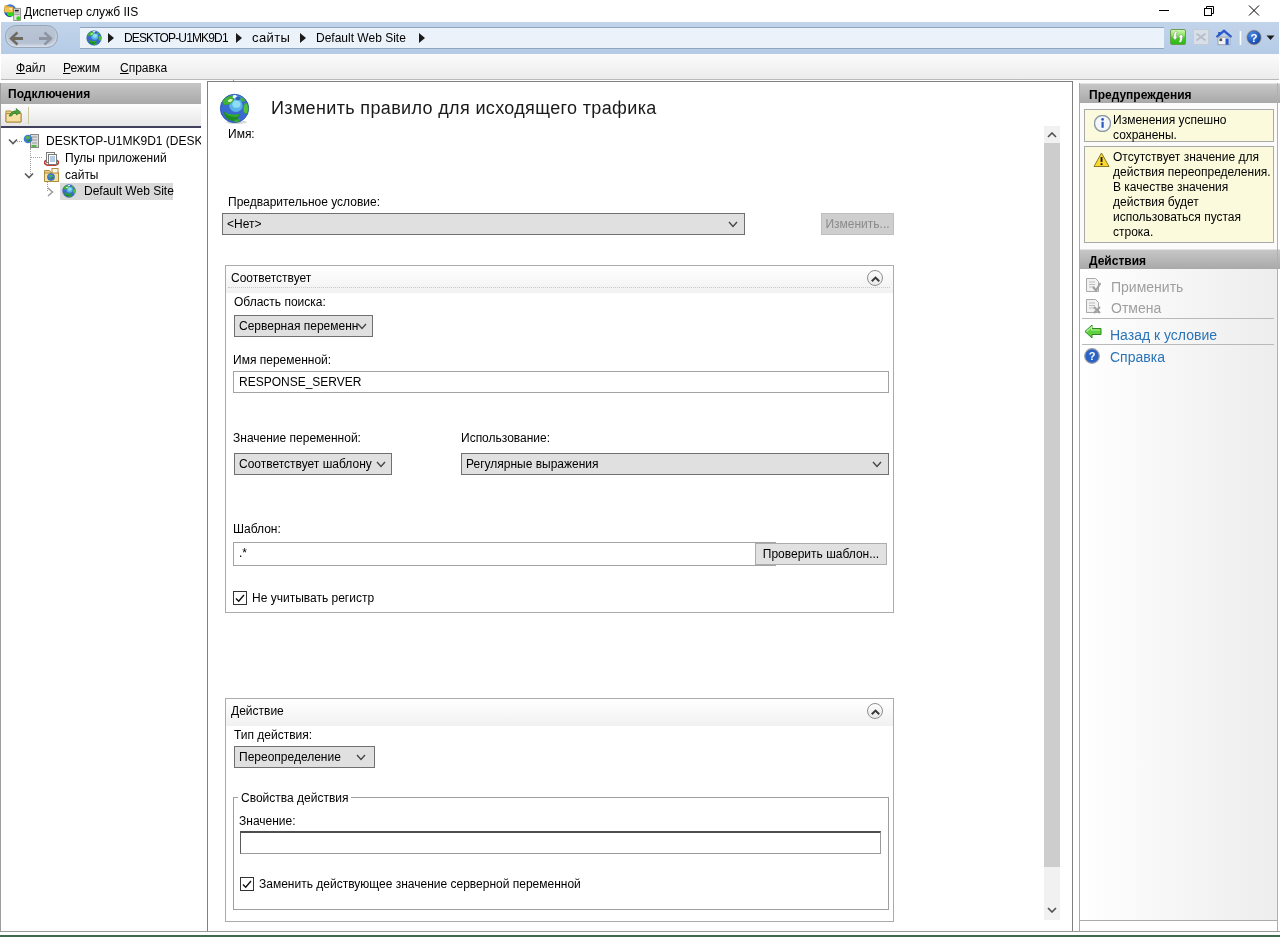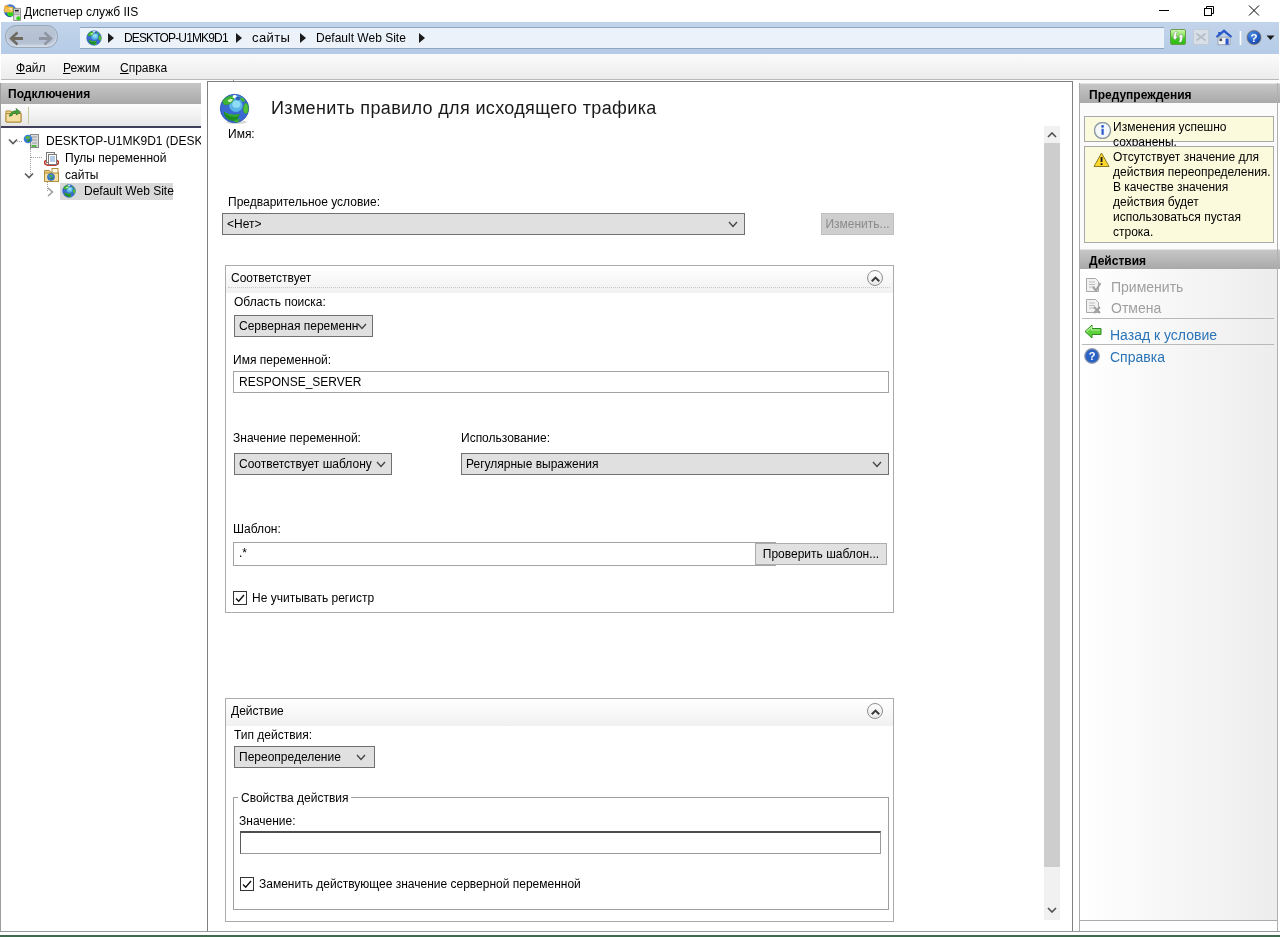--- a/index.html
+++ b/index.html
@@ -188,21 +188,21 @@
  </div>
  <div class="abs trow" style="top:70px">
   <svg class="abs" style="left:44px;top:1px" width="15" height="15" viewBox="0 0 15 15">
    <ellipse cx="7.5" cy="11.5" rx="7" ry="3.2" fill="none" stroke="#c23b2e" stroke-width="1.6"></ellipse>
    <rect x="2.5" y="1.5" width="8" height="10" fill="#fff" stroke="#7b7b7b"></rect>
    <rect x="4.5" y="3.5" width="8" height="10" fill="#fff" stroke="#7b7b7b"></rect>
    <line x1="6" y1="6" x2="11" y2="6" stroke="#6a9bd0"></line>
         <line x1="6" y1="8" x2="11" y2="8" stroke="#6a9bd0"></line>
         <line x1="6" y1="10" x2="11" y2="10" stroke="#6a9bd0"></line>
   </svg>
-  <div class="abs" style="left:65px;top:1px">Пулы переменной</div>
+  <div class="abs" style="left:65px;top:1px">Пулы приложений</div>
  </div>
  <div class="abs trow" style="top:87px">
   <svg class="abs" style="left:24px;top:4px" width="10" height="9" viewBox="0 0 10 9">
         <path d="M1 2.5 L5 6.5 L9 2.5" fill="none" stroke="#5a5a5a" stroke-width="1.6"></path>
       </svg>
   <svg class="abs" style="left:44px;top:1px" width="15" height="14" viewBox="0 0 15 14">
    <path d="M0.5 2.5 h5 l1.5 2 h7.5 v9 H0.5 Z" fill="#efd287" stroke="#b08d3c"></path>
    <rect x="8" y="0.5" width="6" height="5" fill="#fffbe8" stroke="#b08d3c"></rect>
    <path d="M0.5 5 h14 v8.5 H0.5 Z" fill="#f5dfa2" stroke="#b08d3c"></path>
    <circle cx="7" cy="9" r="3.6" fill="#3a7edb" stroke="#2456a8" stroke-width="0.5"></circle>
@@ -312,21 +312,21 @@
   <div class="abs" style="left:0;top:17px;width:16px;height:724px;background:#cdcdcd"></div>
   <svg class="abs" style="left:3px;top:781px" width="10" height="6" viewBox="0 0 10 6">
         <path d="M1 1 L5 5 L9 1" fill="none" stroke="#505050" stroke-width="1.6"></path>
       </svg>
  </div>
 </div>
 
 <div class="abs" id="rpanel">
  <div class="abs" style="left:0;top:0;width:197px;height:170px;background:#fbfbfb"></div>
  <div class="abs rhead" style="top:3px">Предупреждения</div>
- <div class="abs alert" style="top:36px;height:26px">
+ <div class="abs alert" style="top:29px;height:33px">
   <svg class="abs" style="left:9px;top:5px" width="17" height="17" viewBox="0 0 17 17">
    <circle cx="8.5" cy="8.5" r="8" fill="#f4f8fb" stroke="#8d9aa5" stroke-width="1.4"></circle>
    <rect x="7.5" y="6.8" width="2.2" height="6" fill="#2a57c8"></rect>
    <circle cx="8.6" cy="4.4" r="1.4" fill="#2a57c8"></circle>
   </svg>
   <div class="abs alerttxt">Изменения успешно<br>сохранены.</div>
  </div>
  <div class="abs alert" style="top:66px;height:97px">
   <svg class="abs" style="left:8px;top:5px" width="17" height="16" viewBox="0 0 17 16">
    <path d="M8.5 1 L16 14.5 H1 Z" fill="#ffd82e" stroke="#8a7a20" stroke-width="1"></path>

